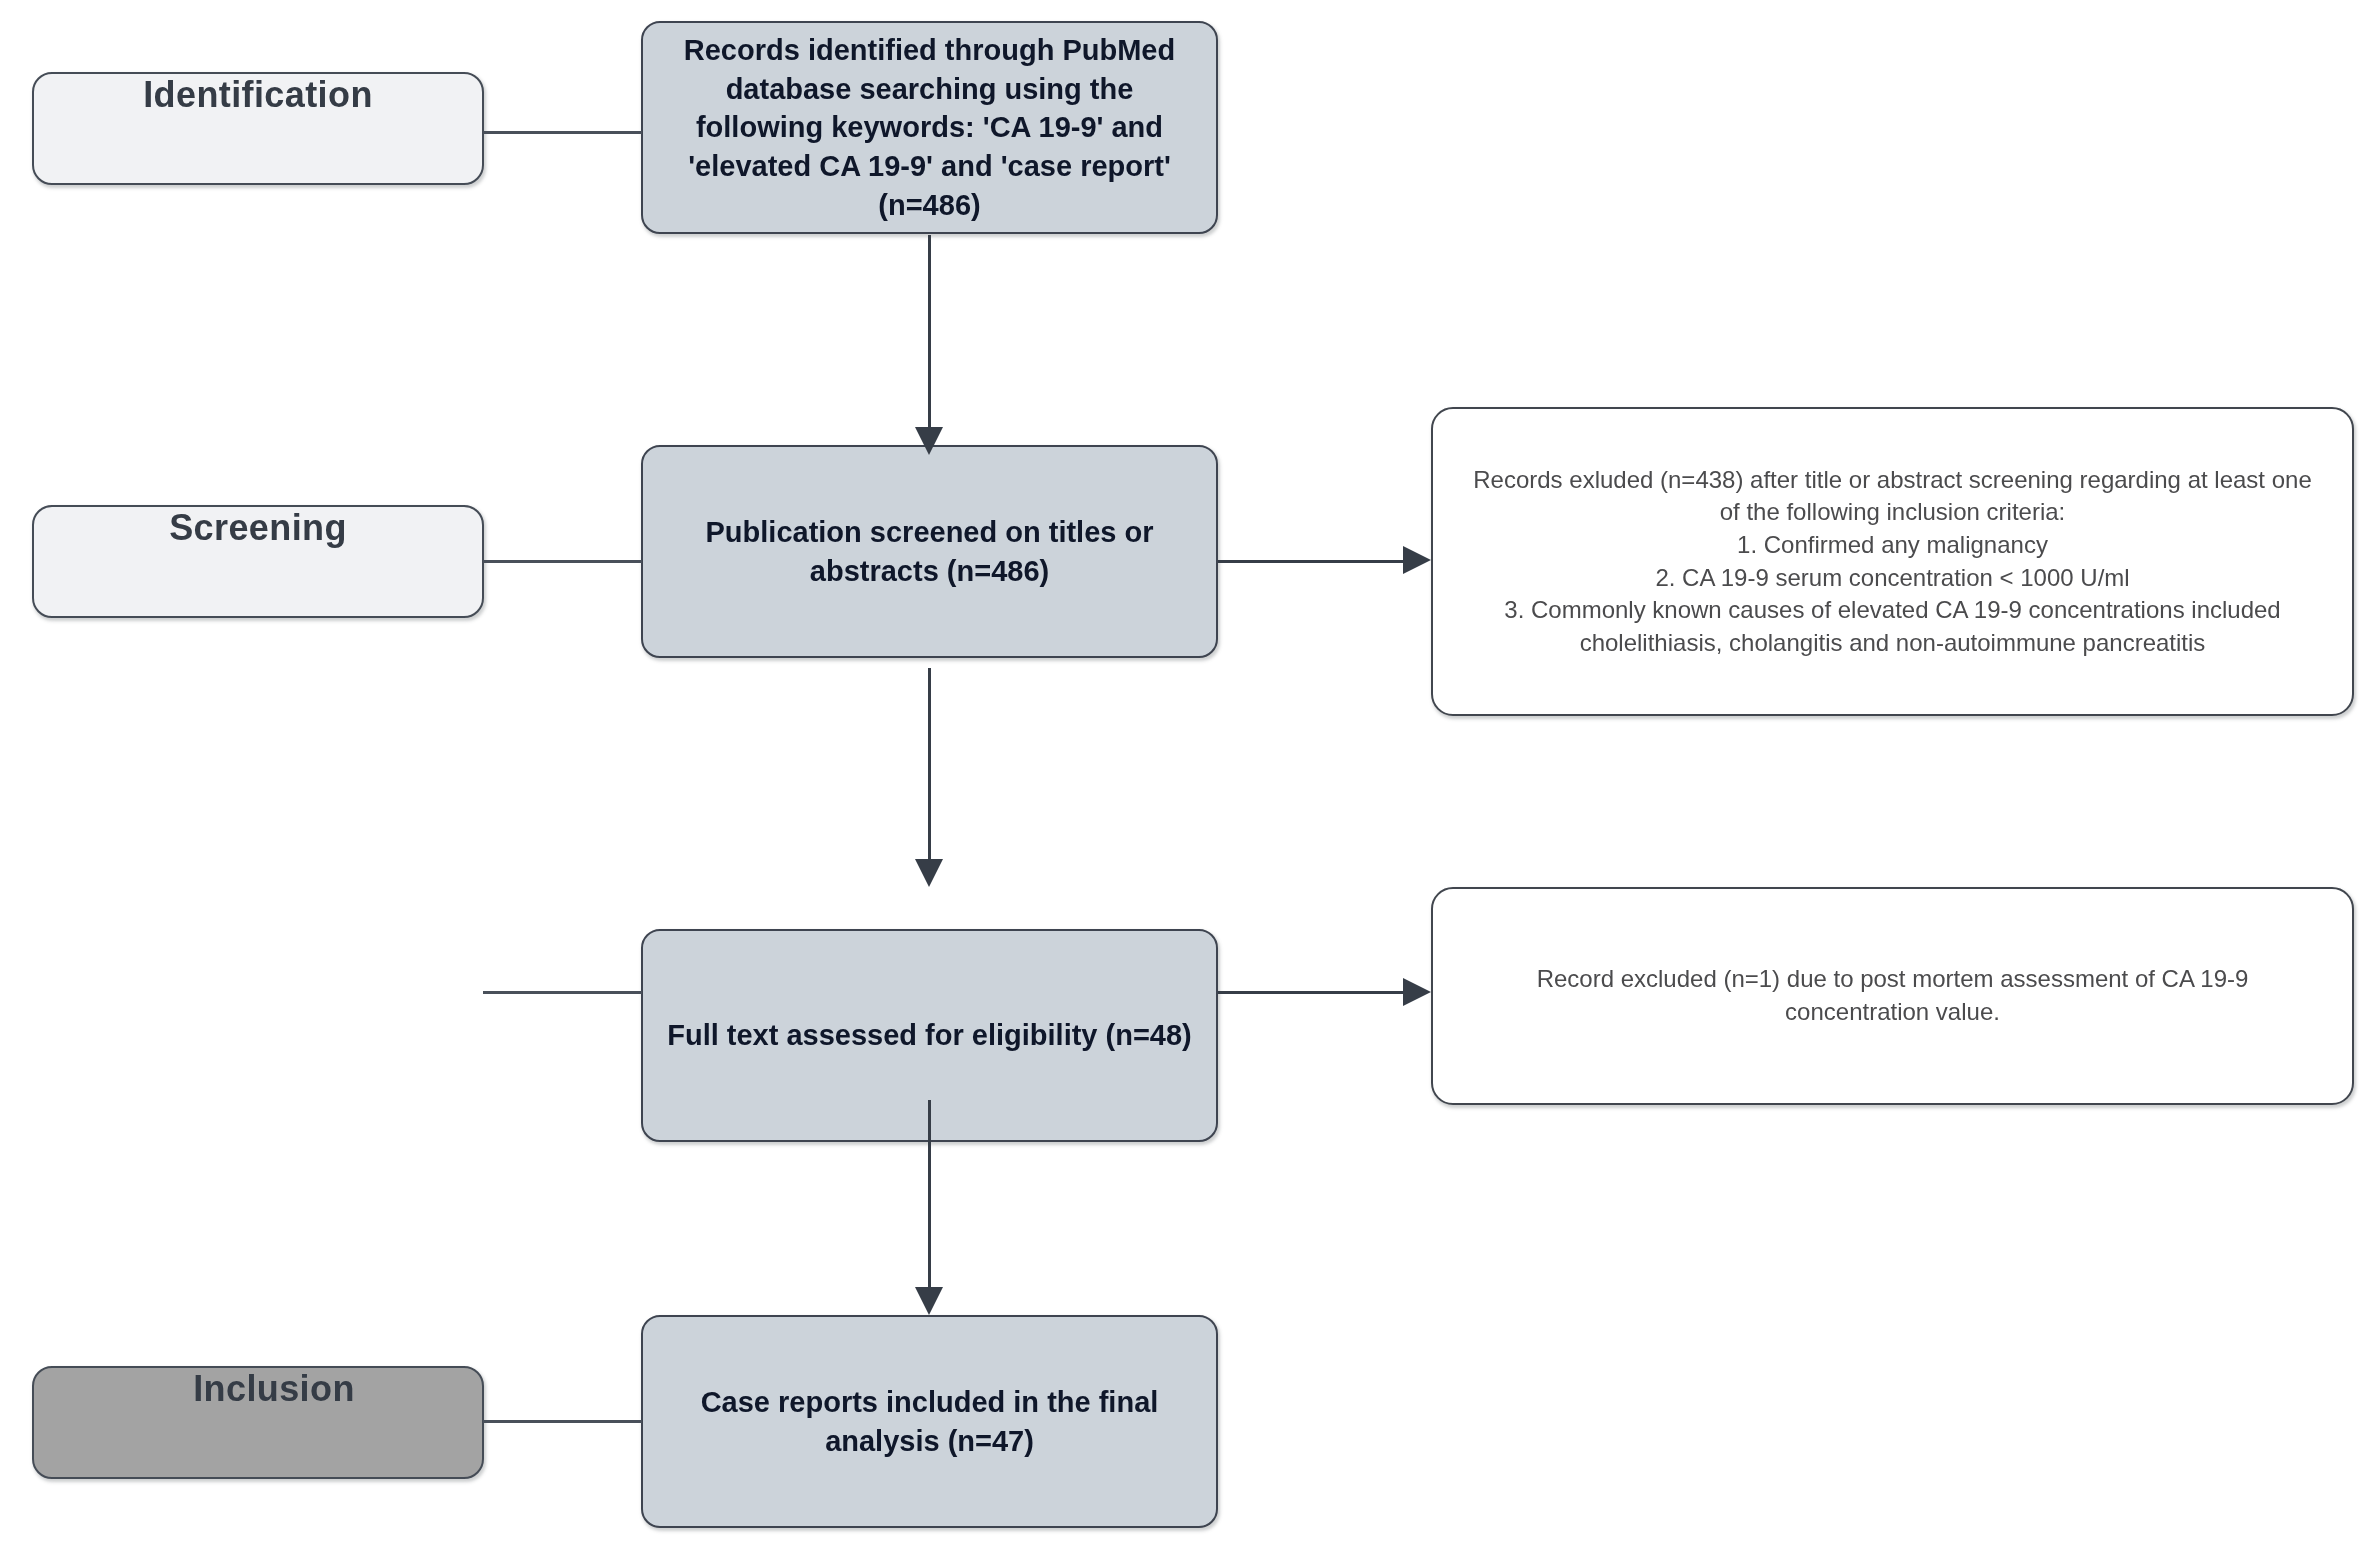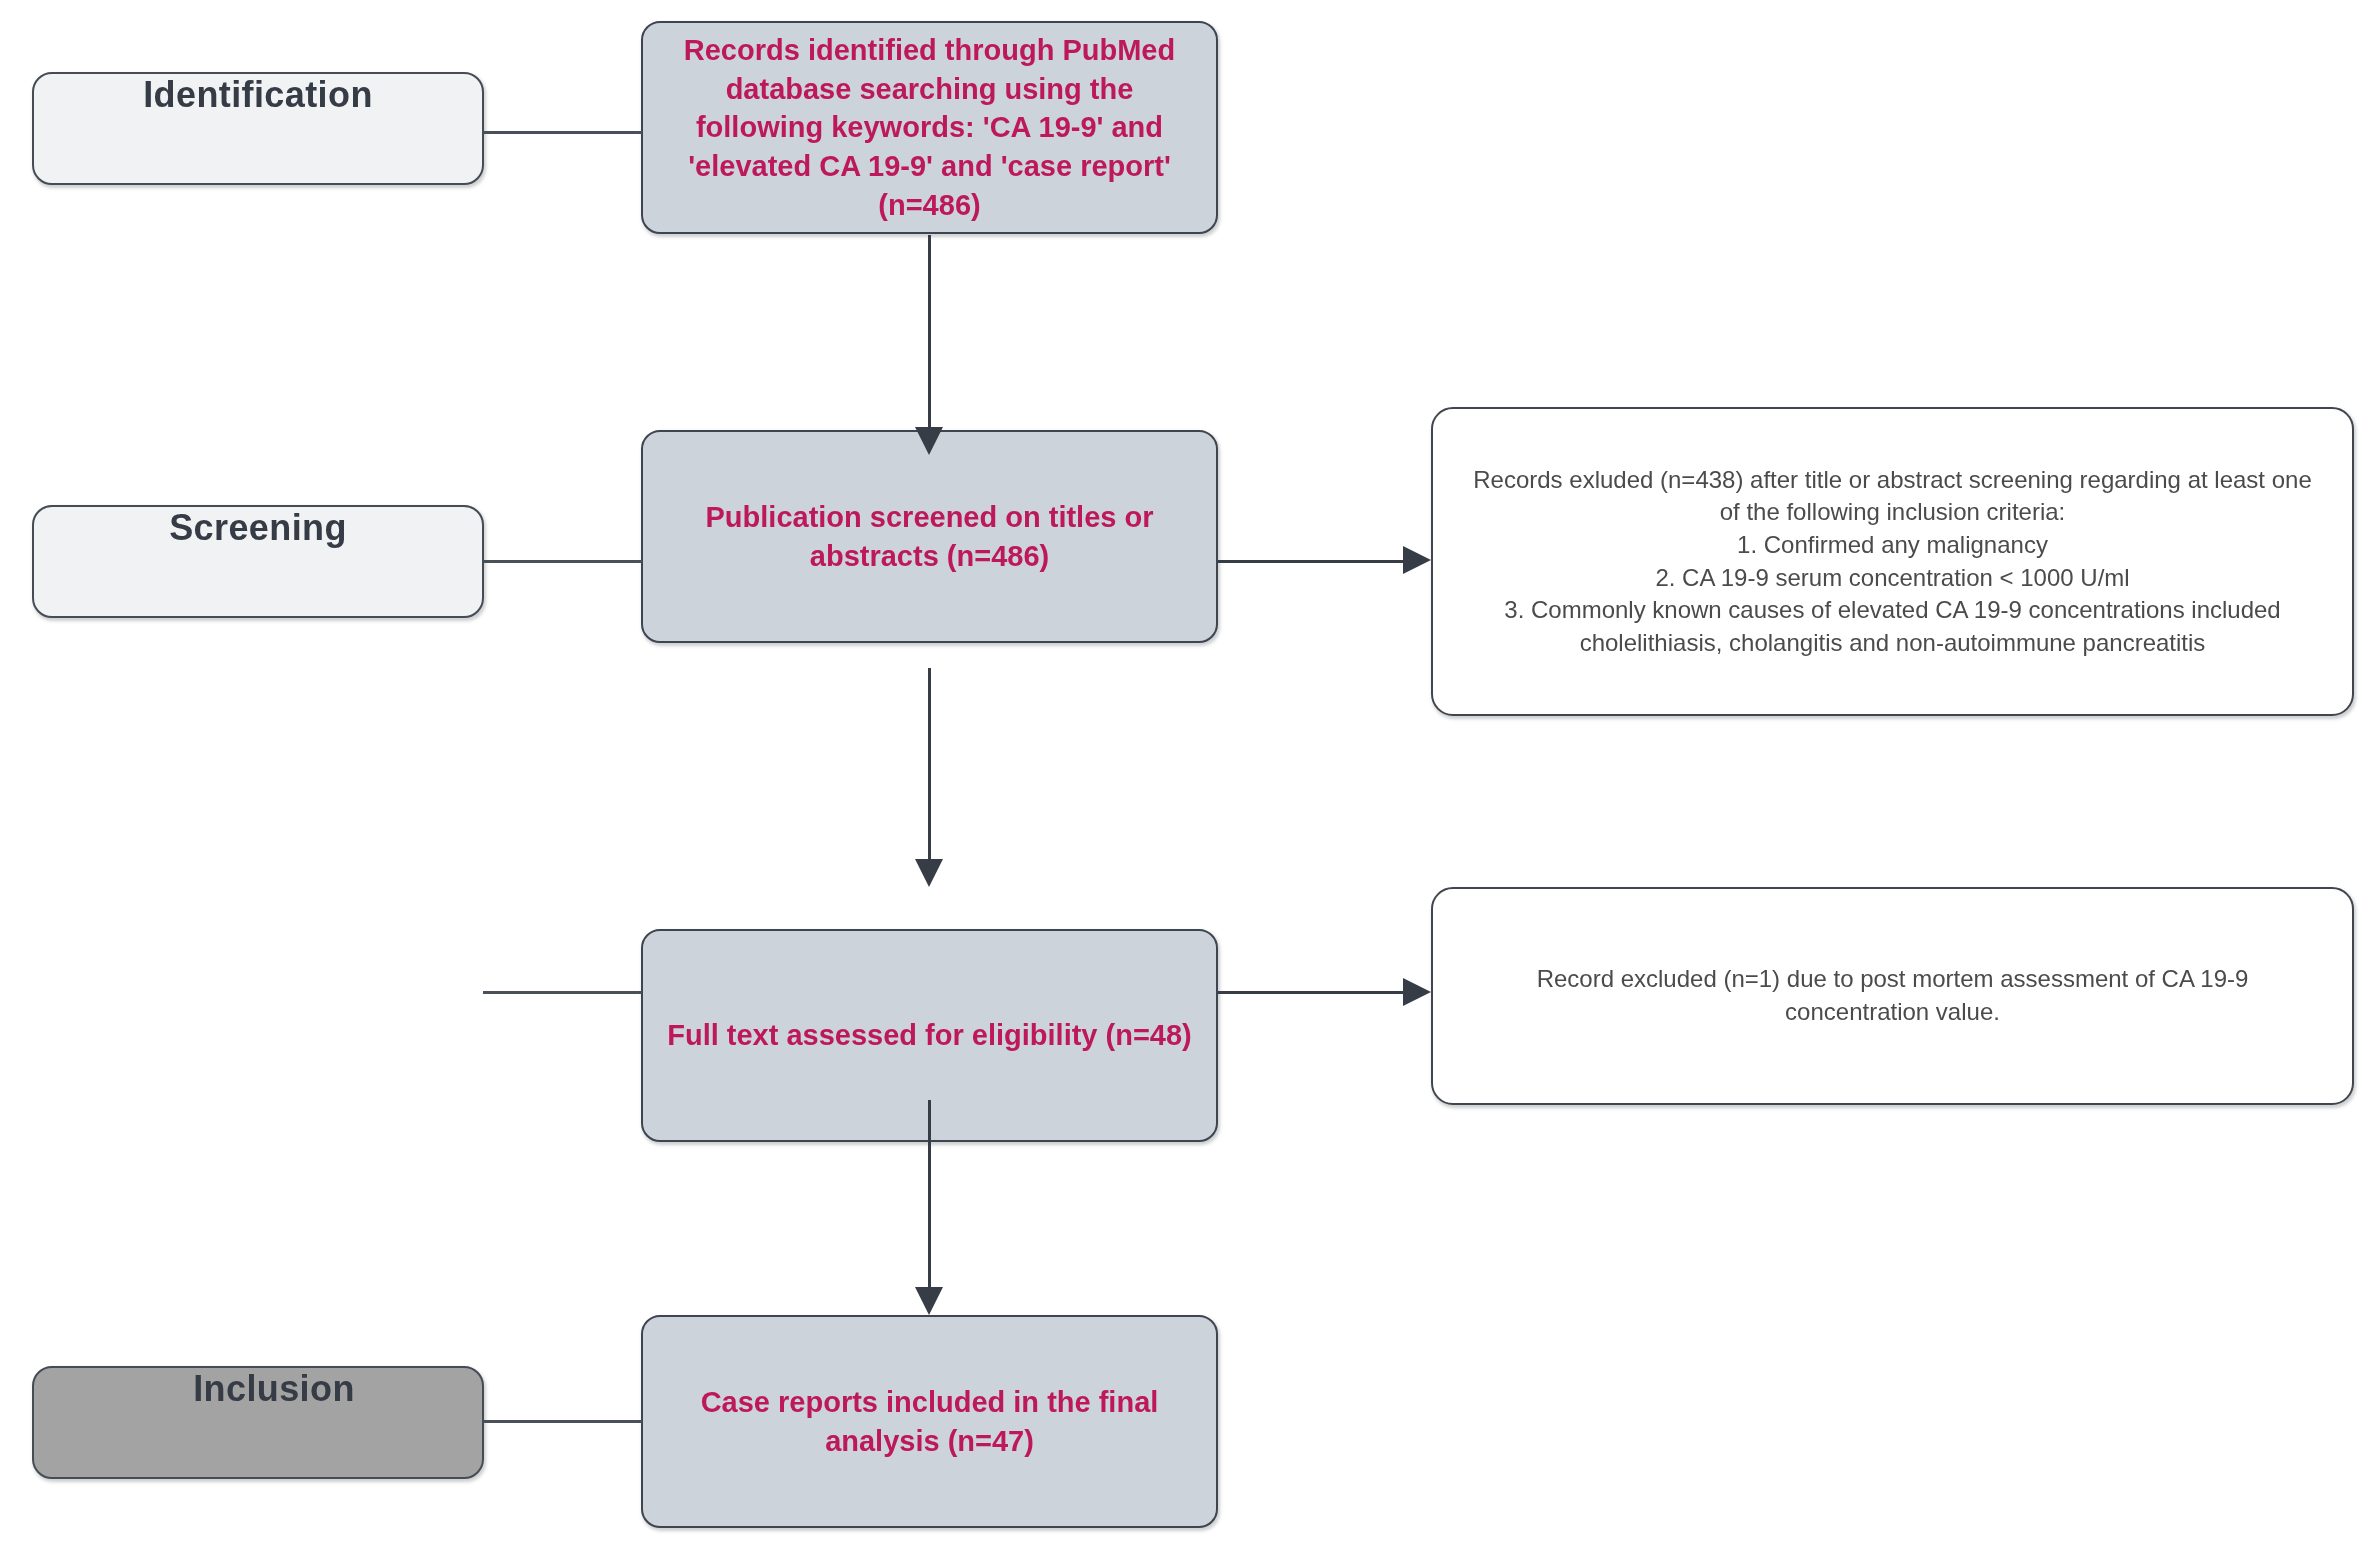--- a/index.html
+++ b/index.html
@@ -47,21 +47,21 @@
     background: #ccd3da;
     border: 2.6px solid #3e4450;
     border-radius: 19px;
     display: flex;
     align-items: center;
     justify-content: center;
     text-align: center;
     font-weight: bold;
     font-size: 29px;
     line-height: 1.34;
-    color: #be185d;
+    color: #0f172a;
     padding: 8.5px 24px;
     box-shadow: 1.7px 2.6px 3.4px rgba(90,95,100,0.30);
   }
 
   
   .side-box {
     position: absolute;
     left: 1431px;
     width: 923px;
     box-sizing: border-box;
@@ -120,21 +120,21 @@
   <div class="stage-box" style="top:505px;">
     <span>Screening</span>
   </div>
   <div class="stage-box white" style="top:1366px;">
     <span>Inclusion</span>
   </div>
 
   <div class="flow-box" style="top:21.3px;">
     <span>Records identified through PubMed database searching using the following keywords: 'CA 19-9' and 'elevated CA 19-9' and 'case report' (n=486)</span>
   </div>
-  <div class="flow-box" style="top:430px;">
+  <div class="flow-box" style="top:445px;">
     <span>Publication screened on titles or abstracts (n=486)</span>
   </div>
   <div class="flow-box" style="top:929px;justify-content:center;">
     <span>Full text assessed for eligibility (n=48)</span>
   </div>
   <div class="flow-box" style="top:1315px;">
     <span>Case reports included in the final analysis (n=47)</span>
   </div>
 
   <div class="side-box" style="top:407px; height:309px;">

